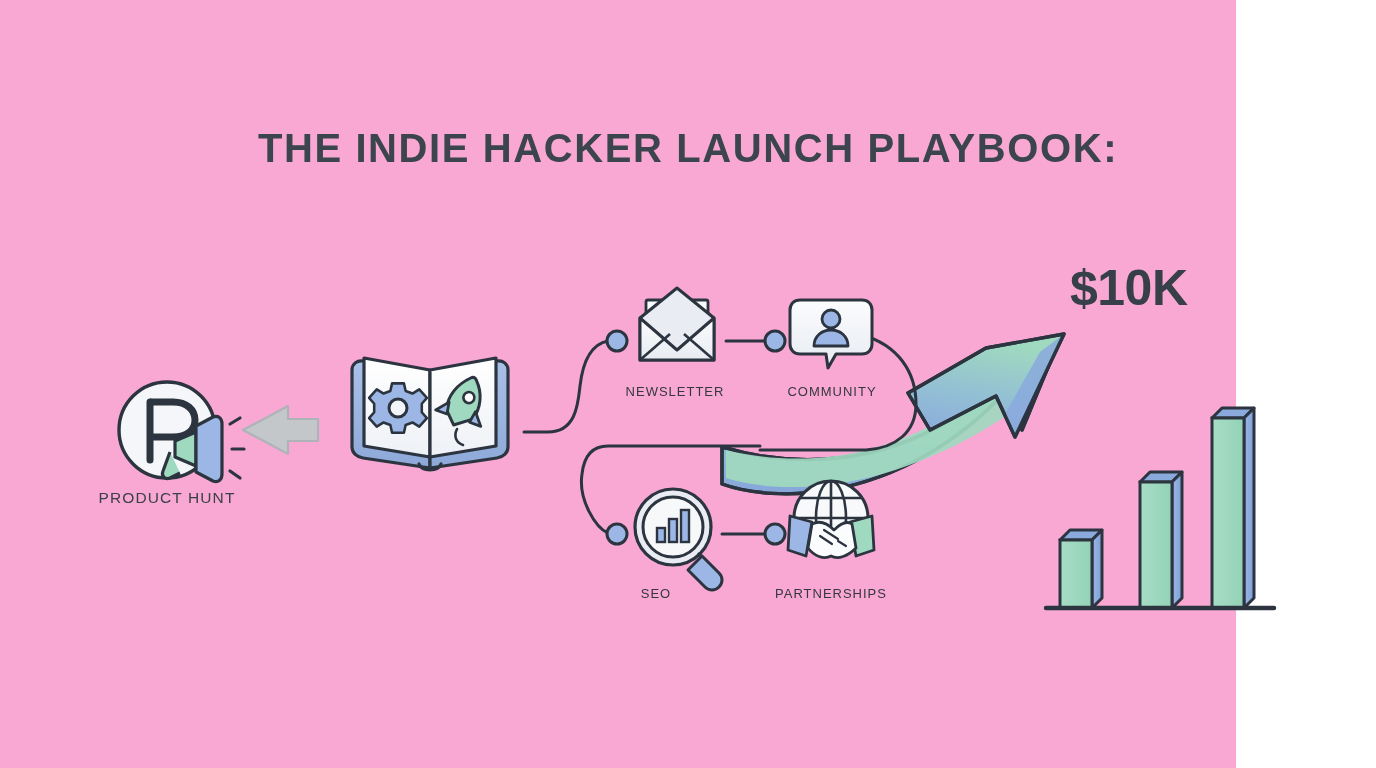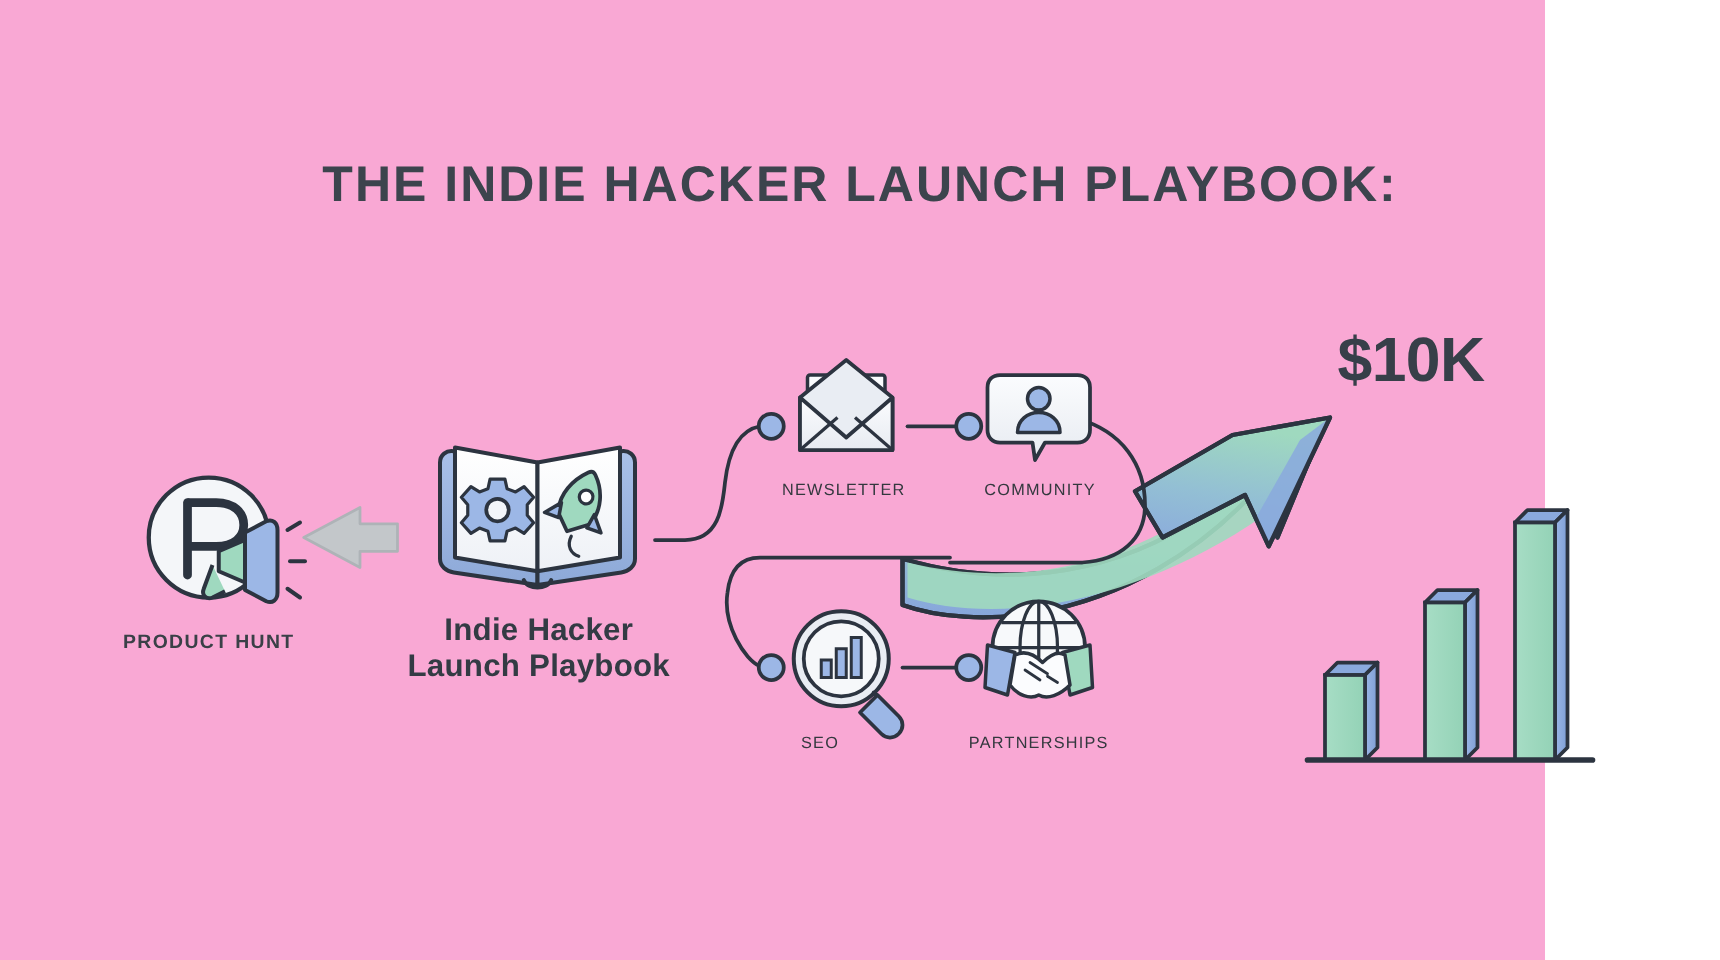--- a/index.html
+++ b/index.html
@@ -52,23 +52,22 @@
   .cap {
     position: absolute;
     text-align: center;
     color: #32383f;
     white-space: nowrap;
     transform: translateX(-50%);
   }
   .cap-small {
     font-size: 15.5px;
     letter-spacing: 1.1px;
-    font-weight: 700;
+    font-weight: 400;
     color: #3a4047;
-    margin-top: 16px;
   }
   .cap-node {
     font-size: 13px;
     letter-spacing: 1.0px;
     font-weight: 400;
     color: #33383e;
   }
   .cap-book {
     font-size: 25px;
     font-weight: 700;
@@ -435,24 +434,20 @@
         <polygon points="1244,418 1254,408 1254,598 1244,608" fill="url(#barSide)" stroke="#2c3440" stroke-width="3" stroke-linejoin="round"></polygon>
         <rect x="1212" y="418" width="32" height="190" fill="url(#barFront)" stroke="#2c3440" stroke-width="3"></rect>
       </g>
 
       <path d="M 1046,608 L 1274,608" stroke="#2c3440" stroke-width="4.5" stroke-linecap="round"></path>
     </g>
   </svg>
 
   <div class="cap cap-small" style="left:167px; top:489px;">PRODUCT HUNT</div>
 
-  <div class="cap cap-book" style="left:431px; top:490px;">
-    <div>Indie Hacker</div>
-    <div>Launch Playbook</div>
-  </div>
 
   <div class="cap cap-node" style="left:675px; top:384px;">NEWSLETTER</div>
   <div class="cap cap-node" style="left:832px; top:384px;">COMMUNITY</div>
   <div class="cap cap-node" style="left:656px; top:586px;">SEO</div>
   <div class="cap cap-node" style="left:831px; top:586px;">PARTNERSHIPS</div>
 
   <div class="mrr">
     <div>$10K</div>
   </div>
 

